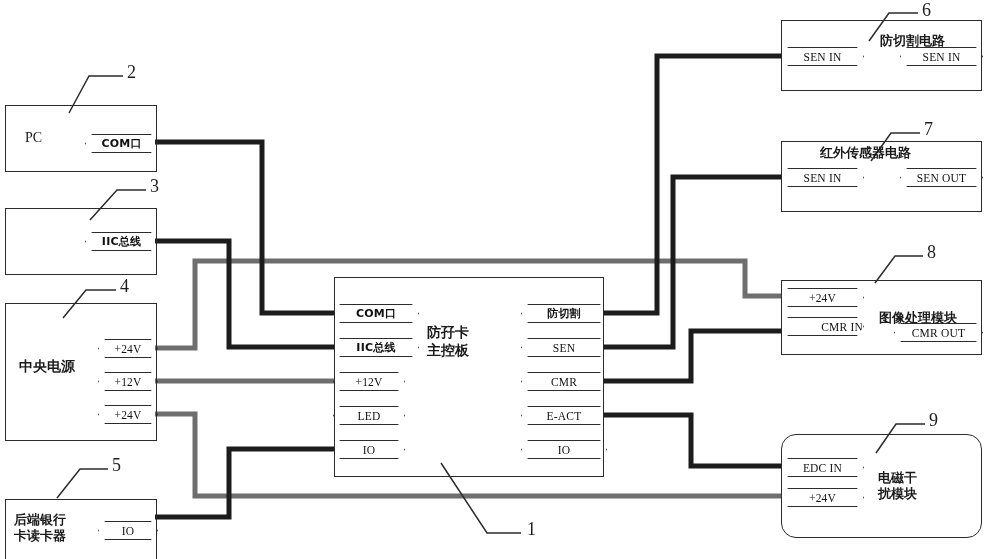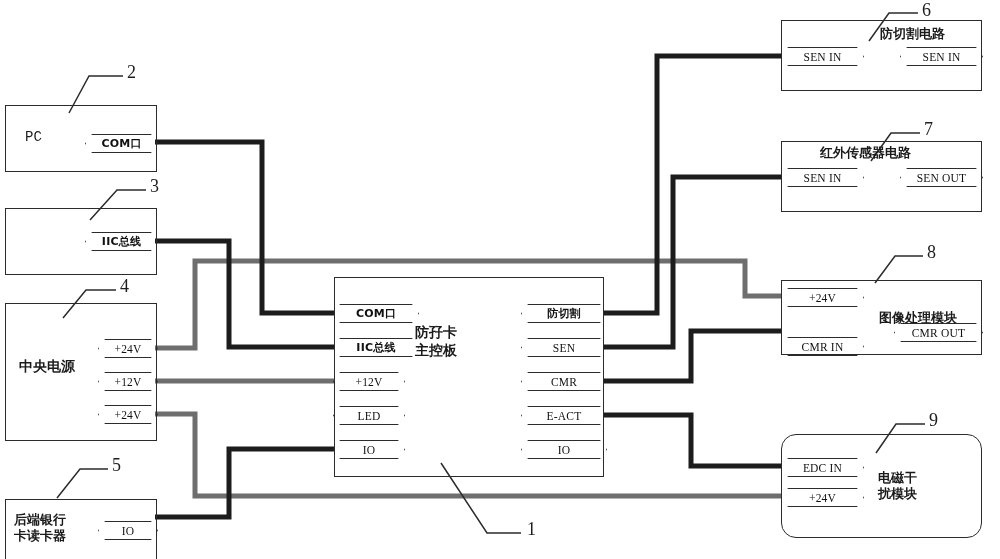--- a/index.html
+++ b/index.html
@@ -35,21 +35,21 @@
     letter-spacing:0px;
     white-space:pre-line;
   }
   .boxlabel.cn{
     font-family:"DejaVu Sans","Liberation Sans",sans-serif;
     font-size:13px;
     line-height:15.5px;
     font-weight:600;
   }
   .boxlabel.en{
-    font-family:Liberation Mono, monospace;
+    font-family:Liberation Serif, serif;
     font-size:14px;
   }
   
   .port{
     position:absolute;
     height:19px;
     box-sizing:border-box;
     display:flex;
     align-items:center;
     justify-content:center;
@@ -156,21 +156,21 @@
 
   <div class="box" style="left:5px; top:487px; width:152px; height:67px;margin-top:12px;">
     <div class="boxlabel cn" style="left:8px; top:12px;">后端银行
 卡读卡器</div>
     <div class="port en" style="left:92px; top:21px; width:60px;">
       <span class="ptxt">IO</span>
     </div>
   </div>
 
   <div class="box" style="left:334px; top:277px; width:270px; height:200px;">
-    <div class="boxlabel cn" style="left:80px; top:45px; font-size:14px; line-height:18px; text-align:center;">防孖卡
+    <div class="boxlabel cn" style="left:92px; top:45px; font-size:14px; line-height:18px; text-align:center;">防孖卡
 主控板</div>
 
     <div class="port cn" style="left:-2px; top:26px; width:86px;">
       <span class="ptxt">COM口</span>
     </div>
     <div class="port cn" style="left:-2px; top:60px; width:86px;">
       <span class="ptxt">IIC总线</span>
     </div>
     <div class="port en" style="left:-2px; top:94px; width:72px;">
       <span class="ptxt">+12V</span>
@@ -193,21 +193,21 @@
     </div>
     <div class="port en" style="left:186px; top:128px; width:86px;">
       <span class="ptxt">E-ACT</span>
     </div>
     <div class="port en" style="left:186px; top:162px; width:86px;">
       <span class="ptxt">IO</span>
     </div>
   </div>
 
   <div class="box" style="left:781px; top:20px; width:201px; height:71px;">
-    <div class="boxlabel cn" style="left:54px; top:5px;padding-left:44px;">防切割电路</div>
+    <div class="boxlabel cn" style="left:54px; top:12px;padding-left:44px;">防切割电路</div>
     <div class="port en" style="left:-1px; top:26px; width:83px;">
       <span class="ptxt">SEN IN</span>
     </div>
     <div class="port en" style="left:118px; top:26px; width:83px;">
       <span class="ptxt">SEN IN</span>
     </div>
   </div>
 
   <div class="box" style="left:781px; top:141px; width:201px; height:71px;">
     <div class="boxlabel cn" style="left:38px; top:3px;">红外传感器电路</div>
@@ -217,21 +217,21 @@
     <div class="port en" style="left:118px; top:26px; width:83px;">
       <span class="ptxt">SEN OUT</span>
     </div>
   </div>
 
   <div class="box" style="left:781px; top:280px; width:201px; height:75px;">
     <div class="boxlabel cn" style="left:97px; top:9px;margin-top:20px;">图像处理模块</div>
     <div class="port en" style="left:-1px; top:7px; width:83px;">
       <span class="ptxt">+24V</span>
     </div>
-    <div class="port en" style="left:-1px; top:56px; width:83px;">
+    <div class="port en" style="left:-1px; top:36px; width:83px;justify-content:flex-end;">
       <span class="ptxt">CMR IN</span>
     </div>
     <div class="port en" style="left:112px; top:42px; width:89px;">
       <span class="ptxt">CMR OUT</span>
     </div>
   </div>
 
   <div class="box" style="left:781px; top:434px; width:201px; height:104px;border-radius:15px;">
     <div class="boxlabel cn" style="left:96px; top:35px;">电磁干
 扰模块</div>

